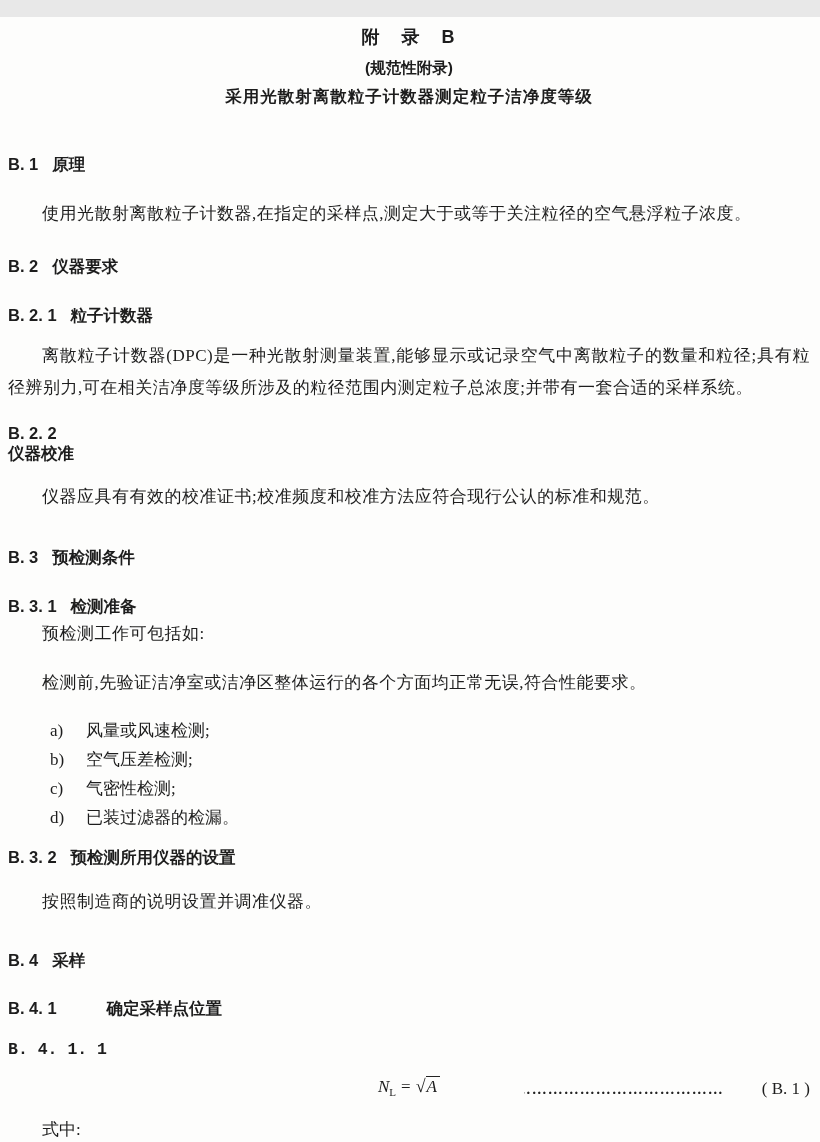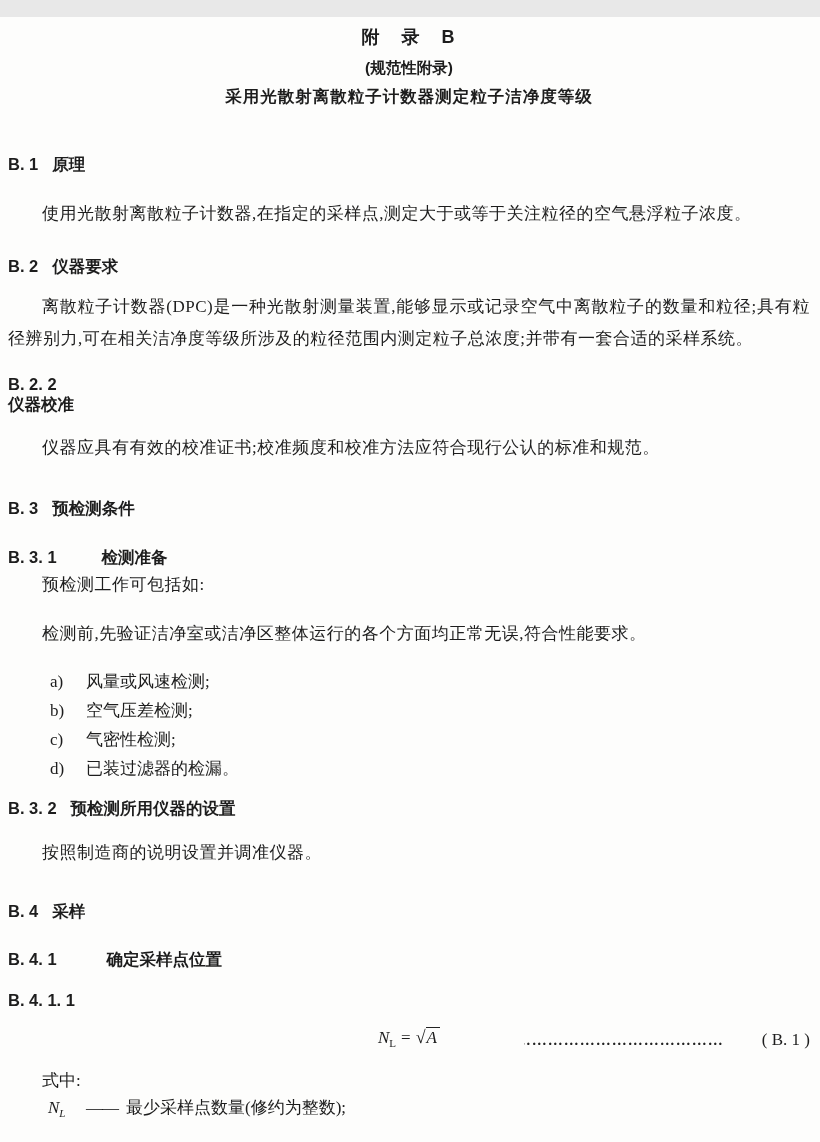--- a/index.html
+++ b/index.html
@@ -35,21 +35,21 @@
     font-family:"Liberation Sans","DejaVu Sans",sans-serif;
     font-weight:bold;font-size:16.5px;
     display:flex;align-items:baseline;
   }
   .sec-head .num{margin-right:14px;white-space:nowrap;}
   .clause-head{
     font-size:16.5px;
     display:flex;align-items:baseline;
   }
   .clause-head .num{
-    font-family:Liberation Sans, sans-serif;
+    font-family:Liberation Mono, monospace;
     font-weight:bold;margin-right:12px;white-space:nowrap;text-align:right;
   }
   .para{
     line-height:32px;
     text-indent:2em;
     text-align:justify;
     letter-spacing:0.5px;
   }
   .list{margin:0;padding:0;list-style:none;}
   .list-item{
@@ -95,21 +95,21 @@
   .def-dash{flex:none;margin-right:8px;letter-spacing:-1px;}
   
   .mt-b1{margin-top:46px;text-align:center;}
   .mt-b1p{margin-top:22px;}
   .mt-b2{margin-top:26px;}
   .mt-b21{margin-top:27px;}
   .mt-b21p{margin-top:13px;}
   .mt-b22{margin-top:20px;flex-direction:column;}
   .mt-b22p{margin-top:16px;}
   .mt-b3{margin-top:34px;}
-  .mt-b31{margin-top:27px;gap:31px;}
+  .mt-b31{margin-top:27px;}
   .mt-b31p{margin-top:16px;}
   .mt-list{margin-top:5px;}
   .mt-b32{margin-top:15px;}
   .mt-b32p{margin-top:17px;}
   .mt-b4{margin-top:32px;}
   .mt-b41{margin-top:26px;gap:36px;}
   .mt-b411{margin-top:20px;}
   .mt-where{margin-top:12px;}
 </style>
 </head>
@@ -125,20 +125,24 @@
     <span class="num">B. 1</span>
     <span>原理</span>
   </div>
   <p class="para mt-b1p">使用光散射离散粒子计数器,在指定的采样点,测定大于或等于关注粒径的空气悬浮粒子浓度。</p>
 
   <div class="sec-head mt-b2">
     <span class="num">B. 2</span>
     <span>仪器要求</span>
   </div>
 
+  <div class="sec-head mt-b21">
+    <span class="num">B. 2. 1</span>
+    <span>粒子计数器</span>
+  </div>
   <p class="para mt-b21p">离散粒子计数器(DPC)是一种光散射测量装置,能够显示或记录空气中离散粒子的数量和粒径;具有粒径辨别力,可在相关洁净度等级所涉及的粒径范围内测定粒子总浓度;并带有一套合适的采样系统。</p>
 
   <div class="sec-head mt-b22">
     <span class="num">B. 2. 2</span>
     <span>仪器校准</span>
   </div>
   <p class="para mt-b22p">仪器应具有有效的校准证书;校准频度和校准方法应符合现行公认的标准和规范。</p>
 
   <div class="sec-head mt-b3">
     <span class="num">B. 3</span>

